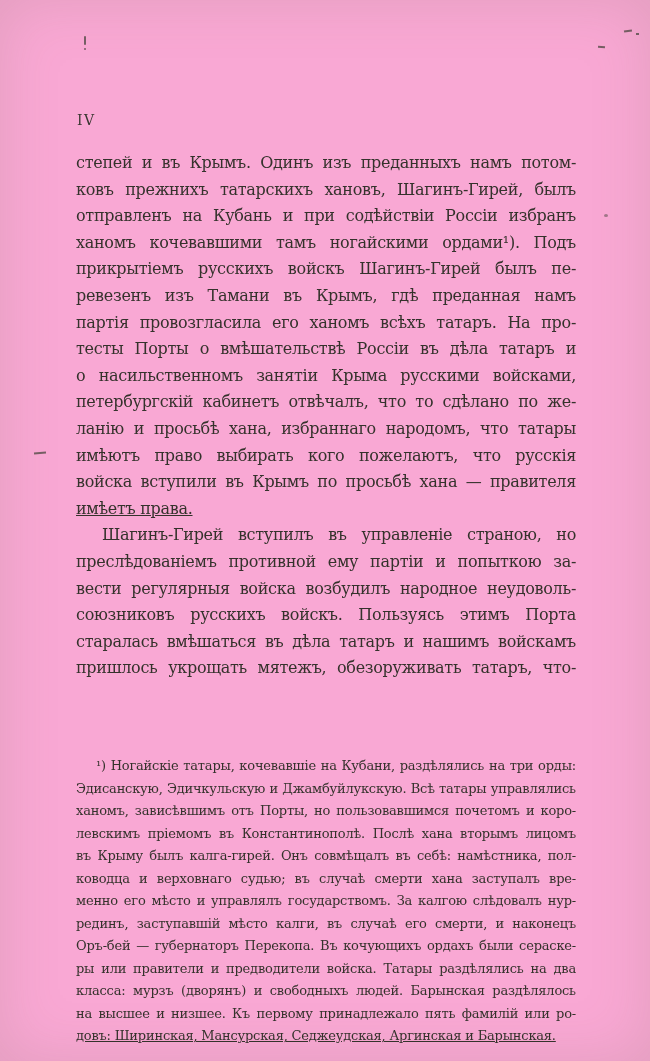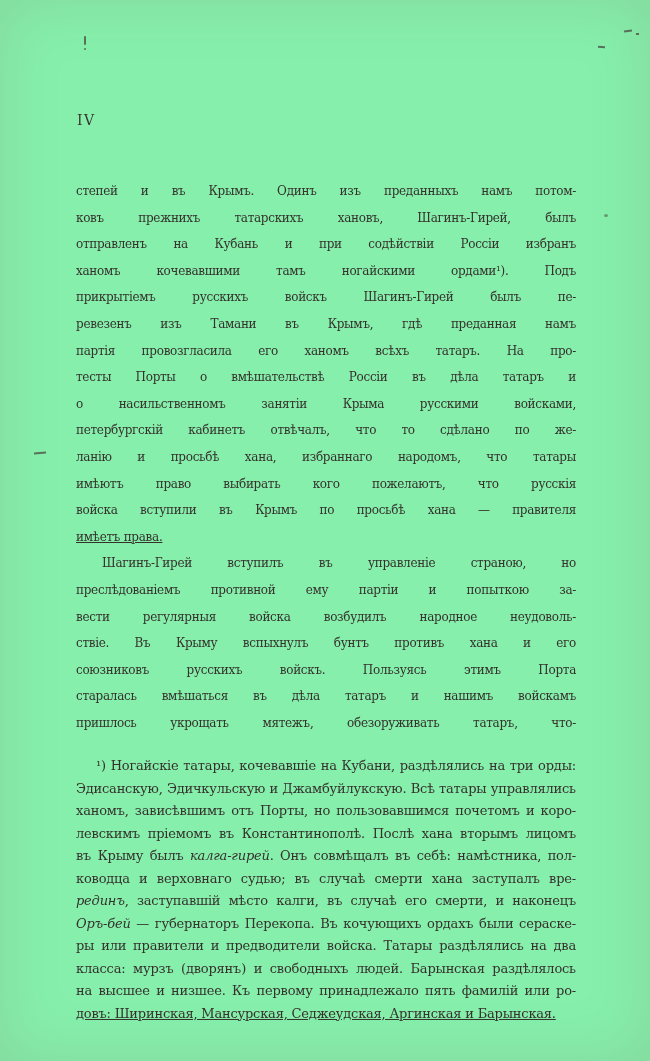--- a/index.html
+++ b/index.html
@@ -1,42 +1,42 @@
 <!DOCTYPE html>
 <html><head>
 <meta charset="utf-8">
 <style>
   html,body{margin:0;padding:0;background:#dcd9d2;}
   .page{
     position:relative;
     width:650px;height:1061px;
     margin:0 auto;
-    background:#86efac;
+    background:#f9a8d4;
     box-shadow:inset 0 0 60px rgba(120,110,90,0.18);
     font-family:"DejaVu Serif", serif;
     color:#35322c;
     overflow:hidden;
   }
   .pagenum{
     position:absolute;left:77px;top:112px;
     font-size:14px;letter-spacing:1.5px;color:#3a3731;
   }
   .main{
     position:absolute;left:76px;top:150px;width:500px;
-    font-size:12px;line-height:26.6px;letter-spacing:-0.3px;margin-top:28px;
+    font-size:16px;line-height:26.6px;letter-spacing:-0.3px;
   }
   .fn{
     position:absolute;left:76px;top:755px;width:500px;
     font-size:13px;line-height:22.5px;letter-spacing:-0.2px;
   }
   .line{text-align:justify;text-align-last:justify;}
   .line.last{text-align-last:left;text-decoration:underline;}
   .main .line.indent{text-indent:26px;}
   .fn .line.indent{text-indent:20px;}
-  .it{font-style:italic;}
+  .it{}
   .artifact{position:absolute;background:#4a463e;opacity:0.75;}
   .a1{left:84px;top:36px;width:2px;height:9px;border-radius:1px;}
   .a1b{left:84px;top:48px;width:2px;height:2px;border-radius:50%;}
   .a2{left:624px;top:30px;width:8px;height:2px;transform:rotate(-8deg);}
   .a2b{left:636px;top:33px;width:3px;height:2px;}
   .a3{left:598px;top:46px;width:7px;height:2px;transform:rotate(4deg);}
   .a4{left:34px;top:452px;width:12px;height:2px;transform:rotate(-4deg);}
   .a5{left:604px;top:214px;width:4px;height:3px;border-radius:50%;opacity:0.5;}
 </style>
 </head>
@@ -56,33 +56,33 @@
       <div class="line"><span>тесты Порты о вмѣшательствѣ Россіи въ дѣла татаръ и</span></div>
       <div class="line"><span>о насильственномъ занятіи Крыма русскими войсками,</span></div>
       <div class="line"><span>петербургскій кабинетъ отвѣчалъ, что то сдѣлано по же-</span></div>
       <div class="line"><span>ланію и просьбѣ хана, избраннаго народомъ, что татары</span></div>
       <div class="line"><span>имѣютъ право выбирать кого пожелаютъ, что русскія</span></div>
       <div class="line"><span>войска вступили въ Крымъ по просьбѣ хана — правителя</span></div>
       <div class="line last"><span>имѣетъ права.</span></div>
       <div class="line indent"><span>Шагинъ-Гирей вступилъ въ управленіе страною, но</span></div>
       <div class="line"><span>преслѣдованіемъ противной ему партіи и попыткою за-</span></div>
       <div class="line"><span>вести регулярныя войска возбудилъ народное неудоволь-</span></div>
-      <div class="line"><span>ствіе. Въ Крыму вспыхнулъ бунтъ противъ хана и его</span></div>
       <div class="line"><span>союзниковъ русскихъ войскъ. Пользуясь этимъ Порта</span></div>
       <div class="line"><span>старалась вмѣшаться въ дѣла татаръ и нашимъ войскамъ</span></div>
       <div class="line"><span>пришлось укрощать мятежъ, обезоруживать татаръ, что-</span></div>
     </div>
 
   <div class="fn">
       <div class="line indent"><span>¹) Ногайскіе татары, кочевавшіе на Кубани, раздѣлялись на три орды:</span></div>
       <div class="line"><span>Эдисанскую, Эдичкульскую и Джамбуйлукскую. Всѣ татары управлялись</span></div>
       <div class="line"><span>ханомъ, зависѣвшимъ отъ Порты, но пользовавшимся почетомъ и коро-</span></div>
       <div class="line"><span>левскимъ пріемомъ въ Константинополѣ. Послѣ хана вторымъ лицомъ</span></div>
       <div class="line"><span>въ Крыму былъ </span><span class="it">калга-гирей</span><span>. Онъ совмѣщалъ въ себѣ: намѣстника, пол-</span></div>
       <div class="line"><span>ководца и верховнаго судью; въ случаѣ смерти хана заступалъ вре-</span></div>
+      <div class="line"><span>менно его мѣсто и управлялъ государствомъ. За калгою слѣдовалъ </span><span class="it">нур-</span></div>
       <div class="line"><span class="it">рединъ</span><span>, заступавшій мѣсто калги, въ случаѣ его смерти, и наконецъ</span></div>
       <div class="line"><span class="it">Оръ-бей</span><span> — губернаторъ Перекопа. Въ кочующихъ ордахъ были сераске-</span></div>
       <div class="line"><span>ры или правители и предводители войска. Татары раздѣлялись на два</span></div>
       <div class="line"><span>класса: мурзъ (дворянъ) и свободныхъ людей. Барынская раздѣлялось</span></div>
       <div class="line"><span>на высшее и низшее. Къ первому принадлежало пять фамилій или ро-</span></div>
       <div class="line last"><span>довъ: Ширинская, Мансурская, Седжеудская, Аргинская и Барынская.</span></div>
     </div>
 
   <div class="artifact a1"></div>
   <div class="artifact a1b"></div>

